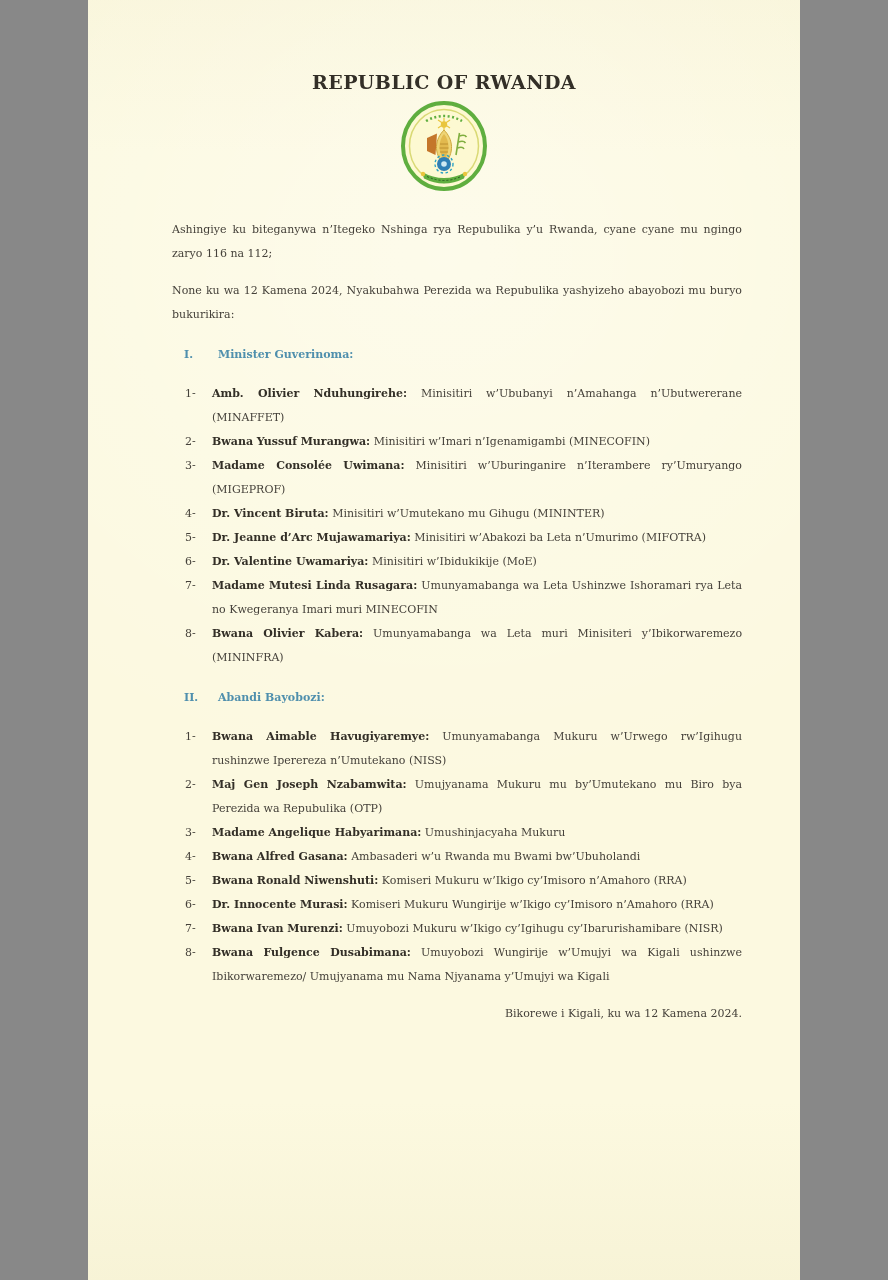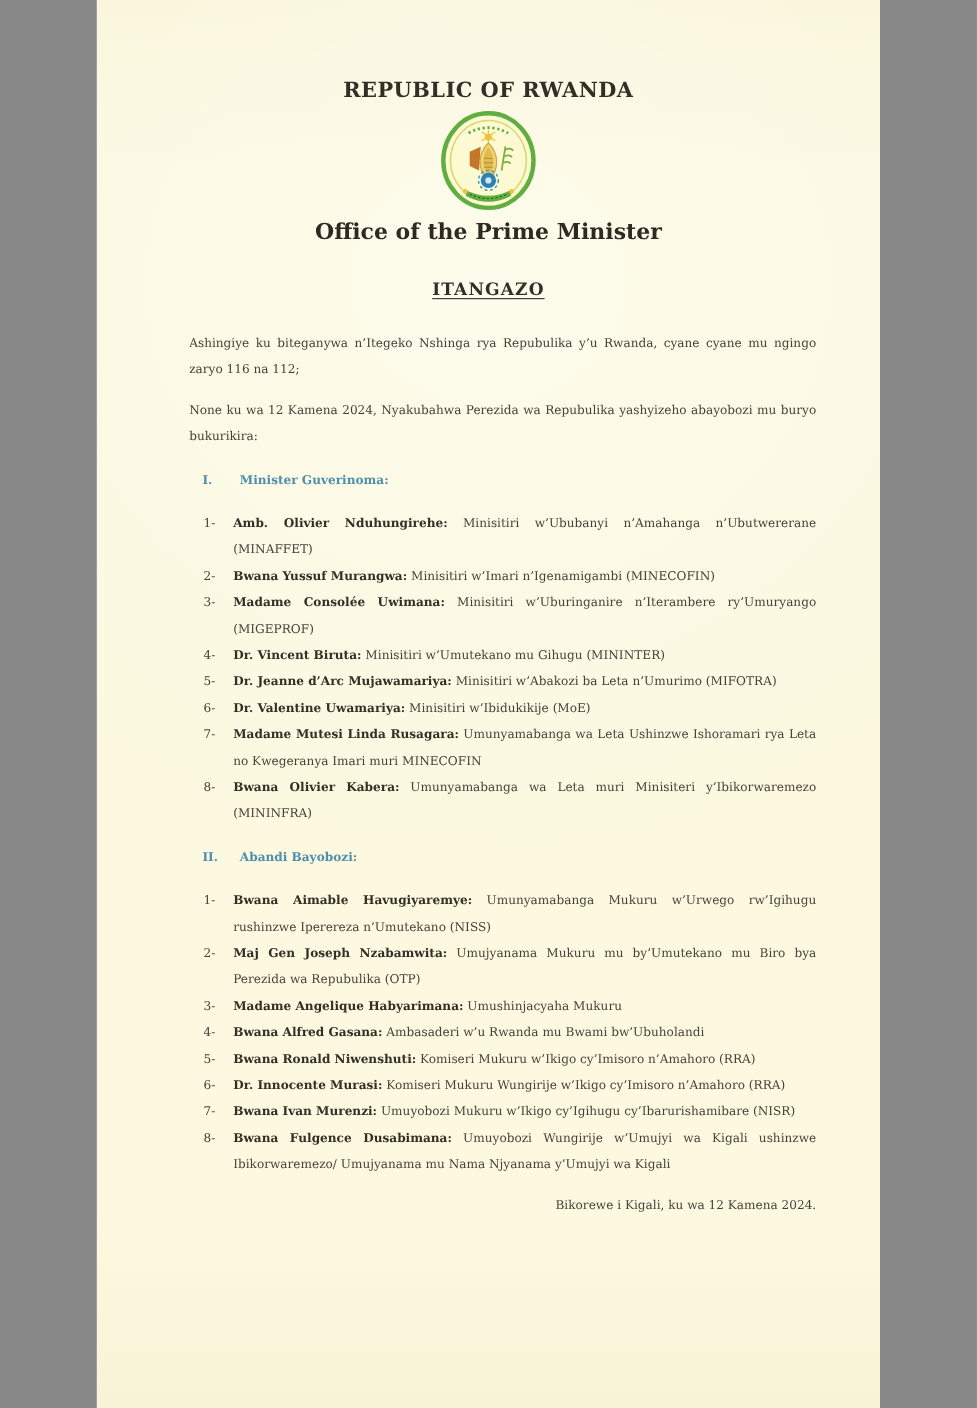--- a/index.html
+++ b/index.html
@@ -126,22 +126,20 @@
         <circle cx="46" cy="64" r="7" fill="var(--logo-blue)"></circle>
         <circle cx="46" cy="64" r="9" fill="none" stroke="#2ba3c4" stroke-width="1.4" stroke-dasharray="2.5 2.5"></circle>
         <circle cx="46" cy="64" r="2.8" fill="#cfe9f2"></circle>
         <path d="M24 72 Q46 84 68 72 L66 78.5 Q46 88.5 26 78.5 Z" fill="var(--logo-green)"></path>
         <path d="M29 76.5 Q46 84.5 63 76.5" fill="none" stroke="#2c5e23" stroke-width="1" stroke-dasharray="2 2"></path>
         <circle cx="25" cy="74" r="2.2" fill="var(--logo-yellow)"></circle>
         <circle cx="67" cy="74" r="2.2" fill="var(--logo-yellow)"></circle>
       </svg>
     </div>
 
-    <div class="office-title">Office of the Prime Minister</div>
-    <div><span class="doc-title">ITANGAZO</span></div>
   </header>
 
   <main class="doc-body">
     <p class="intro-p">Ashingiye ku biteganywa n’Itegeko Nshinga rya Repubulika y’u Rwanda, cyane cyane mu ngingo zaryo 116 na 112;</p>
     <p class="intro-p">None ku wa 12 Kamena 2024, Nyakubahwa Perezida wa Repubulika yashyizeho abayobozi mu buryo bukurikira:</p>
 
     <div id="sections">
   <section class="doc-section">
     <div class="section-heading">
       <span class="sec-num">I.</span>

